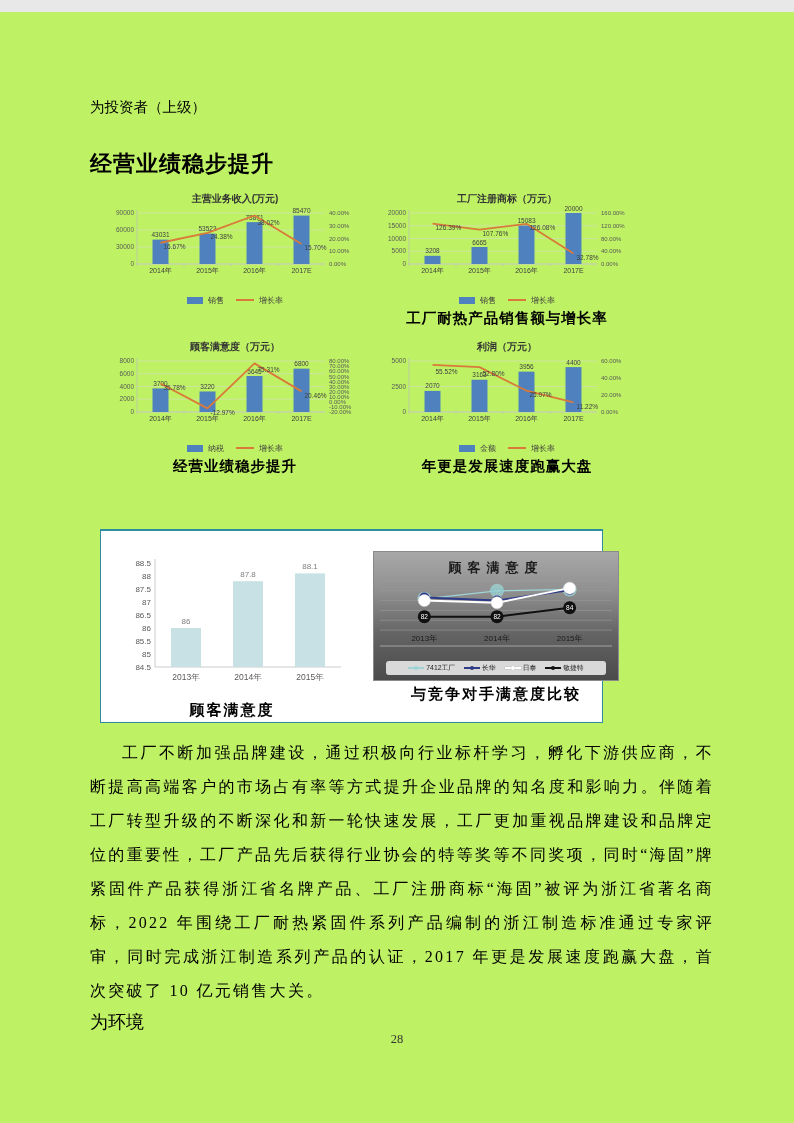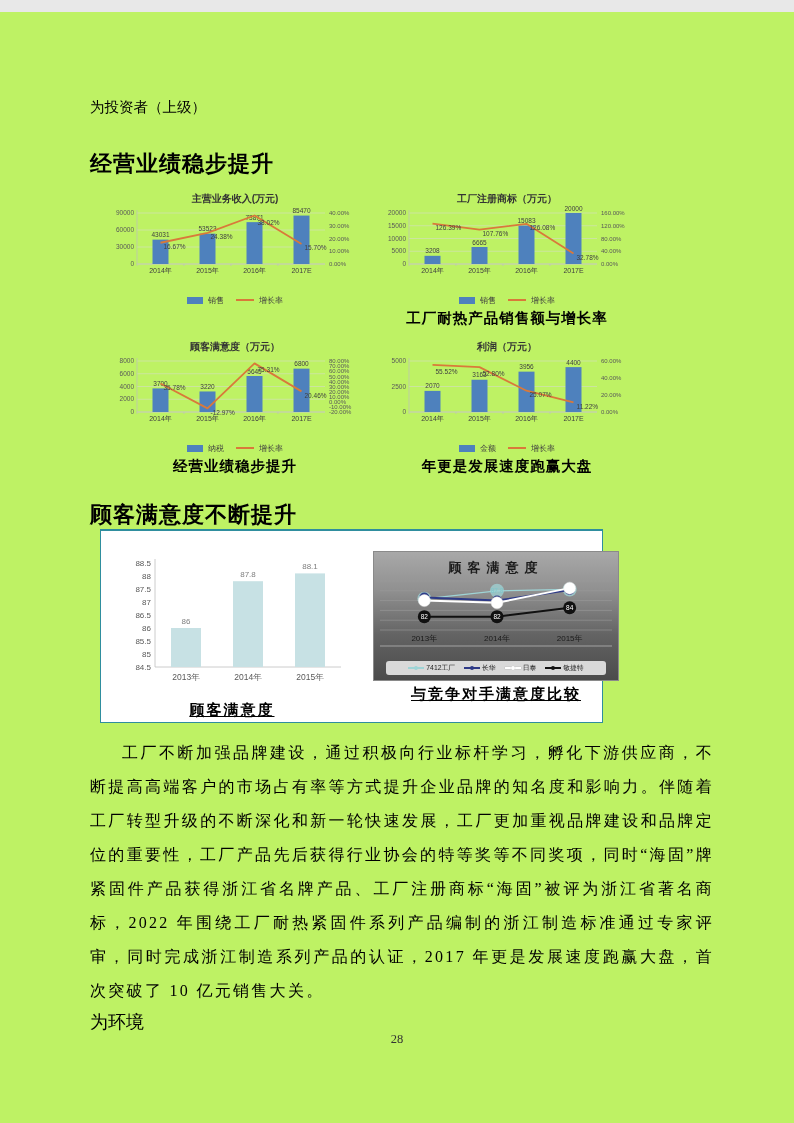--- a/index.html
+++ b/index.html
@@ -19,21 +19,21 @@
   .chart-legend{display:flex;justify-content:center;align-items:center;gap:12px;
                 font-family:"Liberation Sans",sans-serif;font-size:8px;color:#404040;height:12px;}
   .chart-legend .it{display:flex;align-items:center;gap:5px;}
   .combo-caption{font-family:"Liberation Sans",sans-serif;font-weight:bold;font-size:14.5px;
                  color:#000;text-align:center;margin-top:3px;letter-spacing:1px;}
   .sat-box{position:absolute;top:517px;left:100px;width:503px;height:194px;
            border:1.5px solid #2f8e9e;border-top-width:2px;box-sizing:border-box;
            display:flex;padding:20px 0 0 14px;gap:24px;background:#fff;}
   .sat-left{width:234px;display:flex;flex-direction:column;align-items:center;}
   .sat-caption{font-family:"Liberation Sans",sans-serif;font-weight:bold;font-size:15px;
-               margin-top:4px;text-align:center;letter-spacing:2px;text-decoration:underline;}
+               margin-top:4px;text-align:center;letter-spacing:2px;}
   .sat-right{width:246px;display:flex;flex-direction:column;align-items:center;}
   .dark-chart{width:244px;background:linear-gradient(180deg,#a8a8a8 0%,#909090 30%,#636363 65%,#4b4b4b 100%);
               border:1px solid #8a8a8a;padding-bottom:5px;}
   .dark-title{font-family:"Liberation Sans",sans-serif;font-weight:bold;font-size:13px;
               letter-spacing:6px;color:#1c1c1c;text-align:center;margin-top:7px;height:17px;}
   .dark-legend{margin:1px 12px 0 12px;background:#d9d9d9;border-radius:3px;height:14px;
                display:flex;justify-content:center;align-items:center;gap:9px;
                font-family:"Liberation Sans",sans-serif;font-size:6.8px;color:#222;}
   .dark-legend .it{display:flex;align-items:center;gap:2px;}
   .body-text{position:absolute;top:724px;left:90px;width:624px;margin:0;
@@ -262,21 +262,20 @@
           </span>
           <span class="it">
             <span style="display:inline-block;width:18px;height:2px;background:#d9793a"></span>
             <span>增长率</span>
           </span>
         </div>
       <figcaption class="combo-caption">年更是发展速度跑赢大盘</figcaption>
     </figure>
   </div>
 
-  <h2 class="sec-title t2">顾客满意度不断提升</h2>
 
   <div class="sat-box">
     <figure class="sat-left">
       <svg viewBox="0 0 234 146" width="234" height="146">
           <text x="36" y="118.5" font-size="8" text-anchor="end" fill="#595959">84.5</text>
           <text x="36" y="105.5" font-size="8" text-anchor="end" fill="#595959">85</text>
           <text x="36" y="92.5" font-size="8" text-anchor="end" fill="#595959">85.5</text>
           <text x="36" y="79.5" font-size="8" text-anchor="end" fill="#595959">86</text>
           <text x="36" y="66.5" font-size="8" text-anchor="end" fill="#595959">86.5</text>
           <text x="36" y="53.5" font-size="8" text-anchor="end" fill="#595959">87</text>

